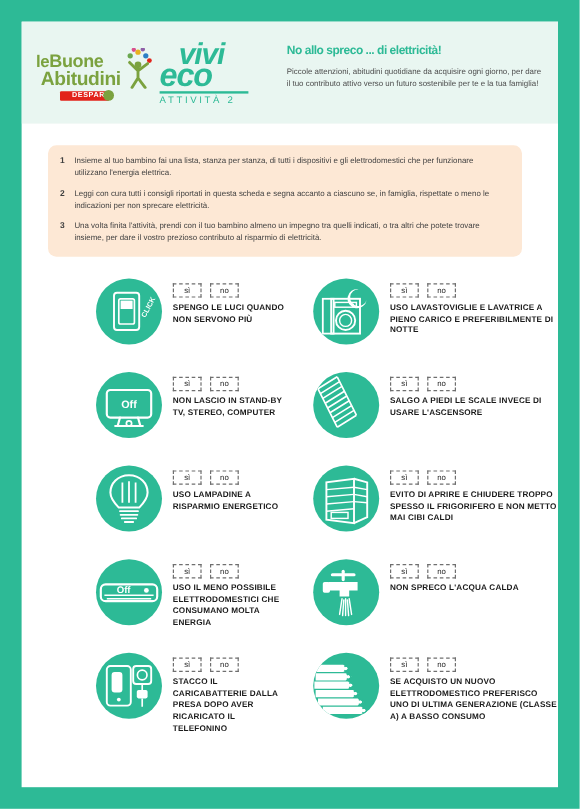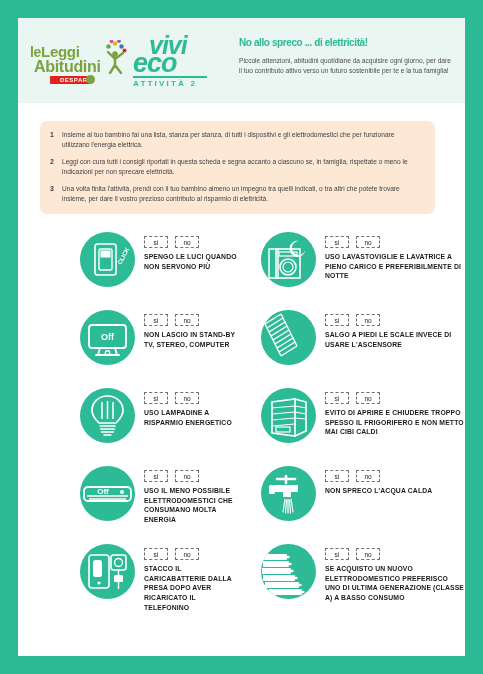--- a/index.html
+++ b/index.html
@@ -58,21 +58,21 @@
     color:#2dba96;font-weight:bold;
     line-height:0.88;font-style:italic;
   }
   .vv1{font-size:25px;position:absolute;left:16px;top:0;letter-spacing:-1px;}
   .vv2{font-size:27px;position:absolute;left:0;top:18px;letter-spacing:-1px;}
   .vv-rule{
     position:absolute;left:0;top:42px;width:74px;height:1.5px;background:#2dba96;
   }
   .vv3{
     position:absolute;left:0;top:45px;
-    color:#2dba96;font-size:8px;font-weight:bold;letter-spacing:2.2px;
+    color:#2dba96;font-size:8px;font-weight:normal;letter-spacing:2.2px;
   }
   .head-title{
     position:absolute;left:221px;top:19px;width:215px;
     color:#2dba96;font-size:10px;font-weight:bold;
     letter-spacing:-0.4px;line-height:1.1;
   }
   .head-sub{
     position:absolute;left:221px;top:38px;width:212px;
     color:#4d4d4d;font-size:6.6px;line-height:1.52;
   }
@@ -130,21 +130,21 @@
   .ico{position:absolute;left:0;top:0;width:55px;height:55px;}
 </style>
 </head>
 <body>
 
 <div class="page">
 
   <div class="header">
 
     <div class="logo-buone">
-      <div class="lb-line1"><span class="sm">le</span><span>Leggi</span></div>
+      <div class="lb-line1"><span class="sm">le</span><span>Buone</span></div>
       <div class="lb-line2">Abitudini</div>
       <div class="lb-figure">
         <svg viewBox="0 0 26 34" width="26" height="34">
           <circle cx="13" cy="3.5" r="2.2" fill="#e8b11e"></circle>
           <circle cx="6.5" cy="6.5" r="2.2" fill="#6aa84f"></circle>
           <circle cx="19.5" cy="6.5" r="2.2" fill="#2b7fc4"></circle>
           <circle cx="9.5" cy="1.5" r="1.8" fill="#d94f8c"></circle>
           <circle cx="17" cy="1.2" r="1.8" fill="#8e5fa8"></circle>
           <circle cx="22.5" cy="10.5" r="2" fill="#e2231a"></circle>
           <circle cx="13" cy="14" r="2.8" fill="#7ba23f"></circle>

